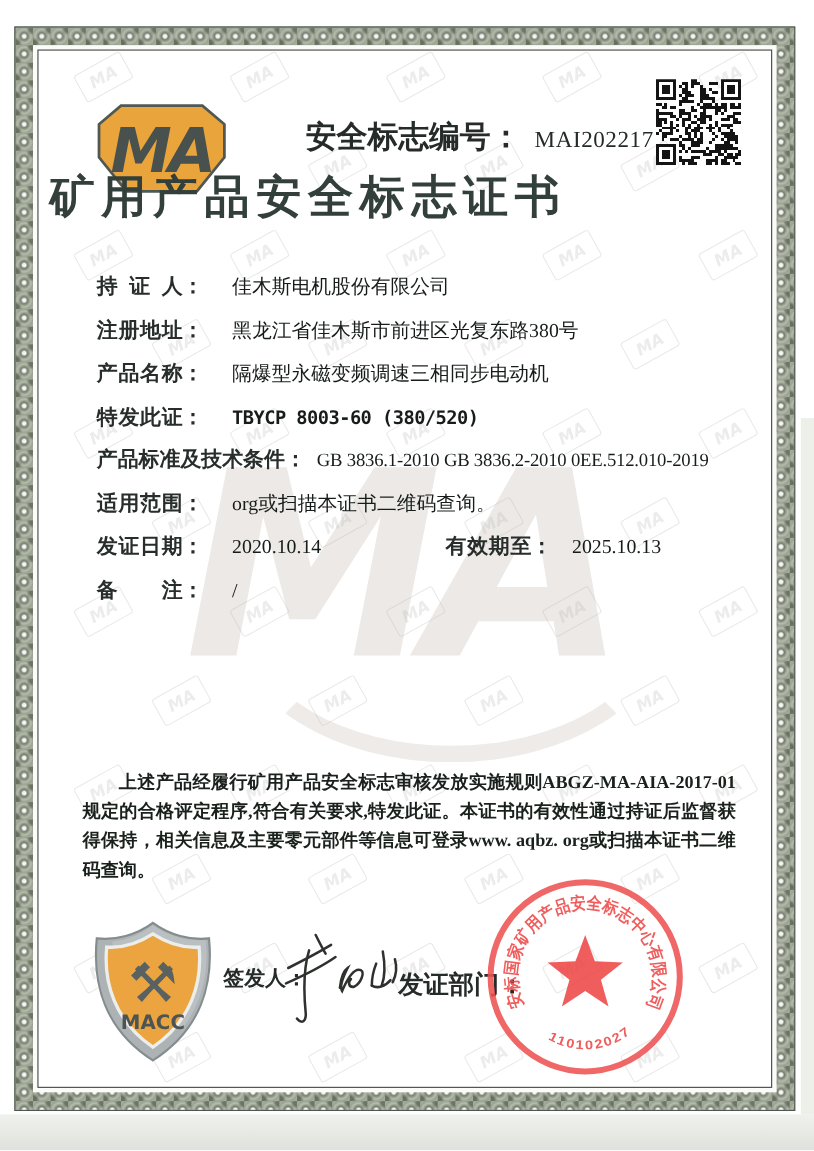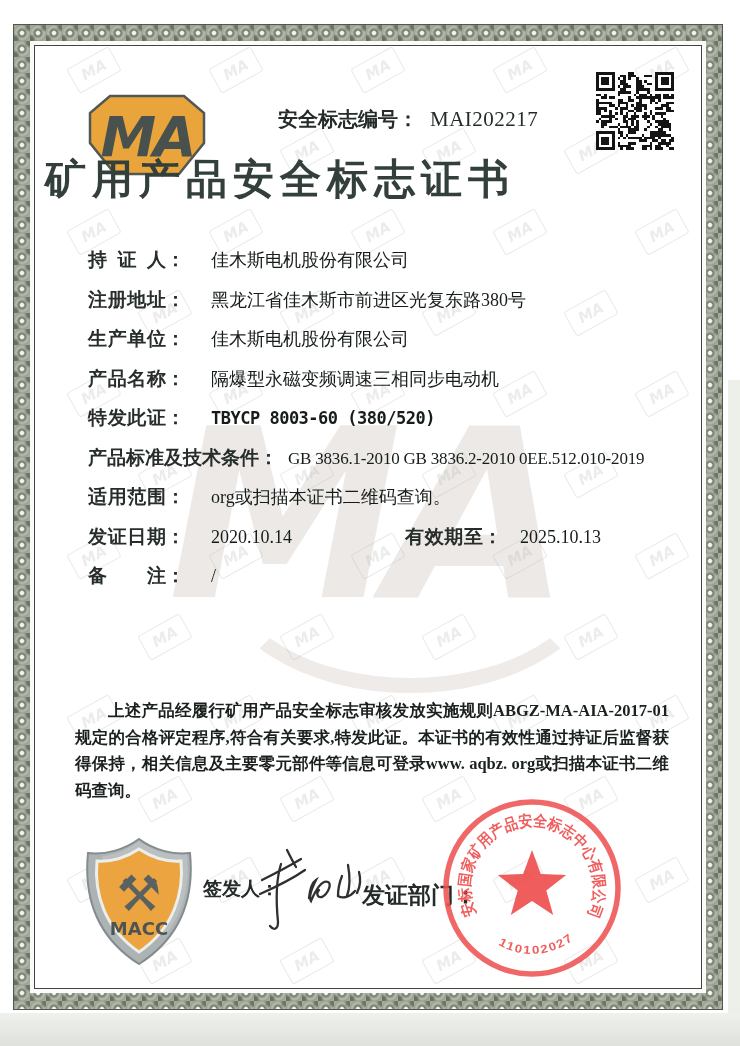--- a/index.html
+++ b/index.html
@@ -32,21 +32,21 @@
     font:italic bold 235px "DejaVu Sans",sans-serif;letter-spacing:-14px;
     color:rgba(198,188,178,.33);line-height:1;}
   .wm-arc{position:absolute;left:215px;top:448px;width:360px;height:215px;z-index:1;
     border:15px solid transparent;border-bottom-color:rgba(198,188,178,.30);border-radius:50%;}
 
   
   .content{position:absolute;inset:0;z-index:2;}
 
   .ma-logo{position:absolute;left:86px;top:92px;}
   .cert-no{position:absolute;left:278px;top:106px;white-space:nowrap;}
-  .cert-no .lbl{font-size:20px;font-weight:bold;color:#242b28;}
+  .cert-no .lbl{font-size:28px;font-weight:bold;color:#242b28;}
   .cert-no .val{font-family:"Liberation Serif",serif;font-size:21px;color:#242b28;margin-left:12px;letter-spacing:.5px;}
   .qr{position:absolute;left:596px;top:72px;}
 
   .title{position:absolute;left:45px;top:152px;width:650px;margin:0;text-align:left;
     font-family:"Liberation Serif",serif;font-size:41px;font-weight:900;
     letter-spacing:6px;color:#323f3a;}
 
   .fields{position:absolute;left:88px;top:247px;width:575px;}
   .frow{position:relative;height:26px;margin-bottom:13.5px;white-space:nowrap;}
   .flabel{display:inline-block;width:78px;font-size:19px;font-weight:bold;color:#262d2a;
@@ -589,23 +589,20 @@
     <h1 class="title">矿用产品安全标志证书</h1>
 
     <div class="fields">
       <div class="frow">
         <span class="flabel">持证人</span><span class="colon">：</span><span class="fvalue">佳木斯电机股份有限公司</span>
       </div>
       <div class="frow">
         <span class="flabel">注册地址</span><span class="colon">：</span><span class="fvalue">黑龙江省佳木斯市前进区光复东路380号</span>
       </div>
       <div class="frow">
-        <span class="flabel">生产单位</span><span class="colon">：</span><span class="fvalue">佳木斯电机股份有限公司</span>
-      </div>
-      <div class="frow">
         <span class="flabel">产品名称</span><span class="colon">：</span><span class="fvalue">隔爆型永磁变频调速三相同步电动机</span>
       </div>
       <div class="frow">
         <span class="flabel">特发此证</span><span class="colon">：</span><span class="fvalue v-mono">TBYCP 8003-60 (380/520)</span>
       </div>
       <div class="frow">
         <span class="flabel wide">产品标准及技术条件</span><span class="colon">：</span><span class="fvalue v-small">GB 3836.1-2010  GB 3836.2-2010  0EE.512.010-2019</span>
       </div>
       <div class="frow">
         <span class="flabel">适用范围</span><span class="colon">：</span><span class="fvalue">org或扫描本证书二维码查询。</span>

